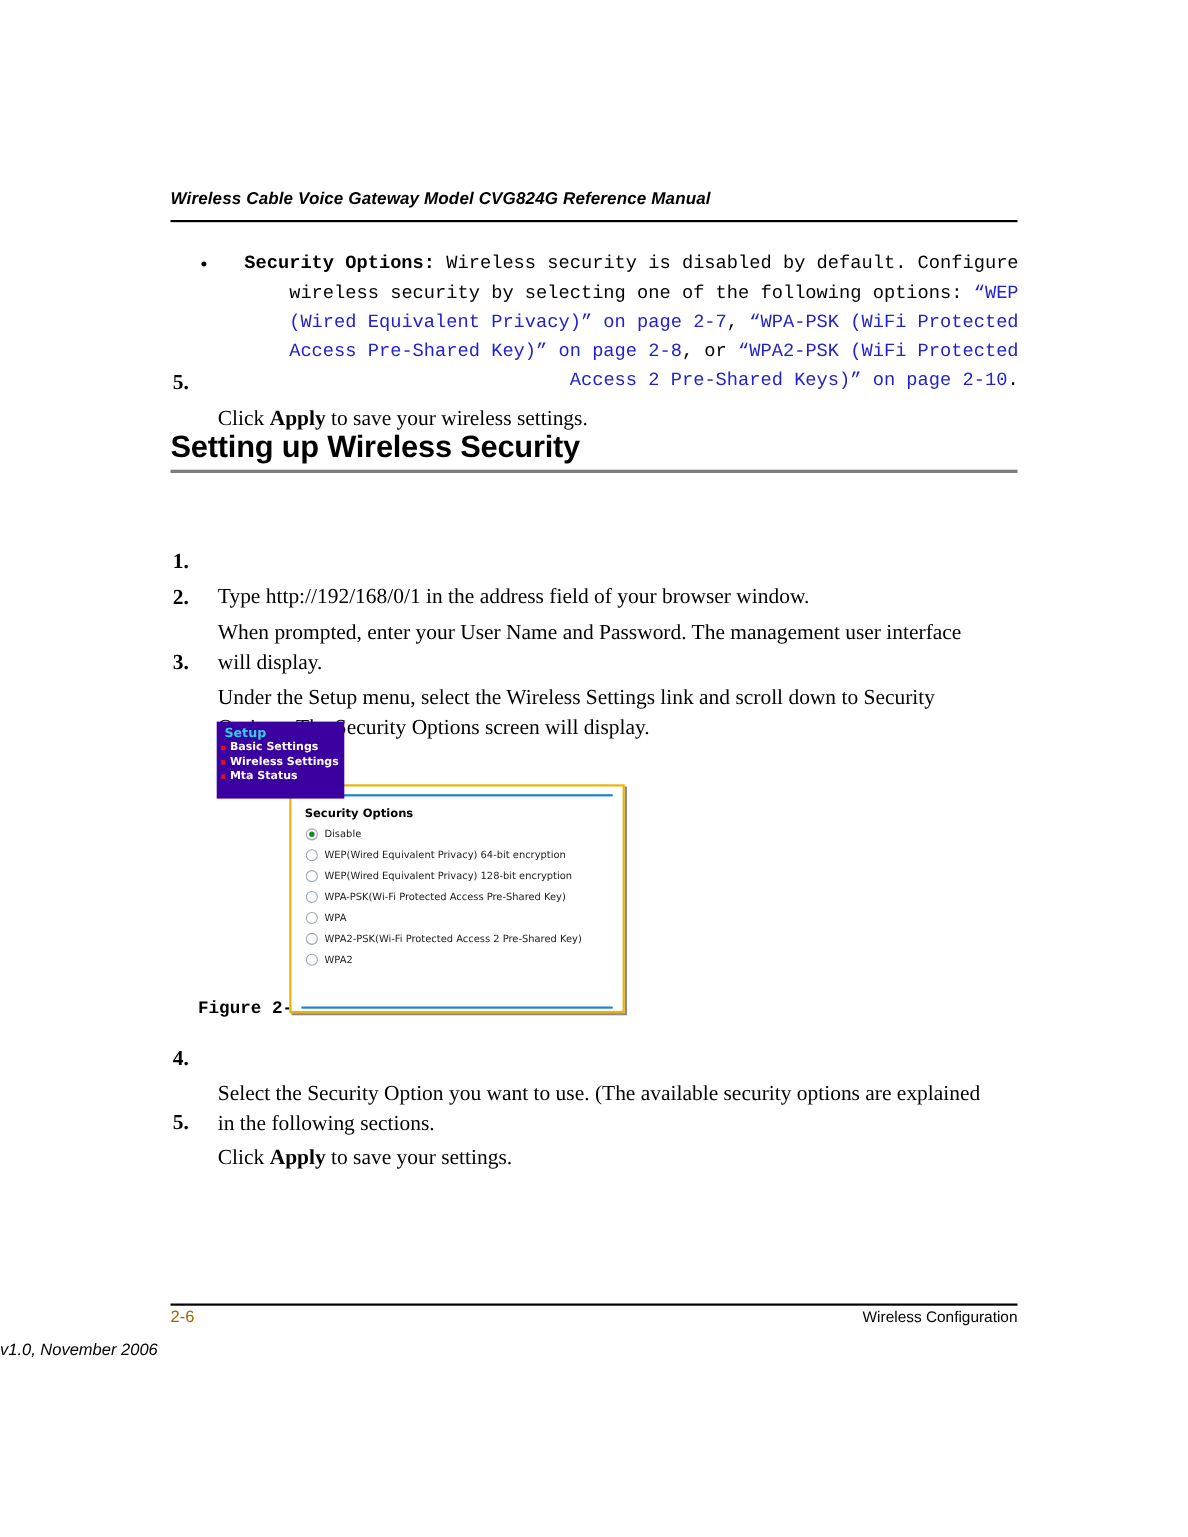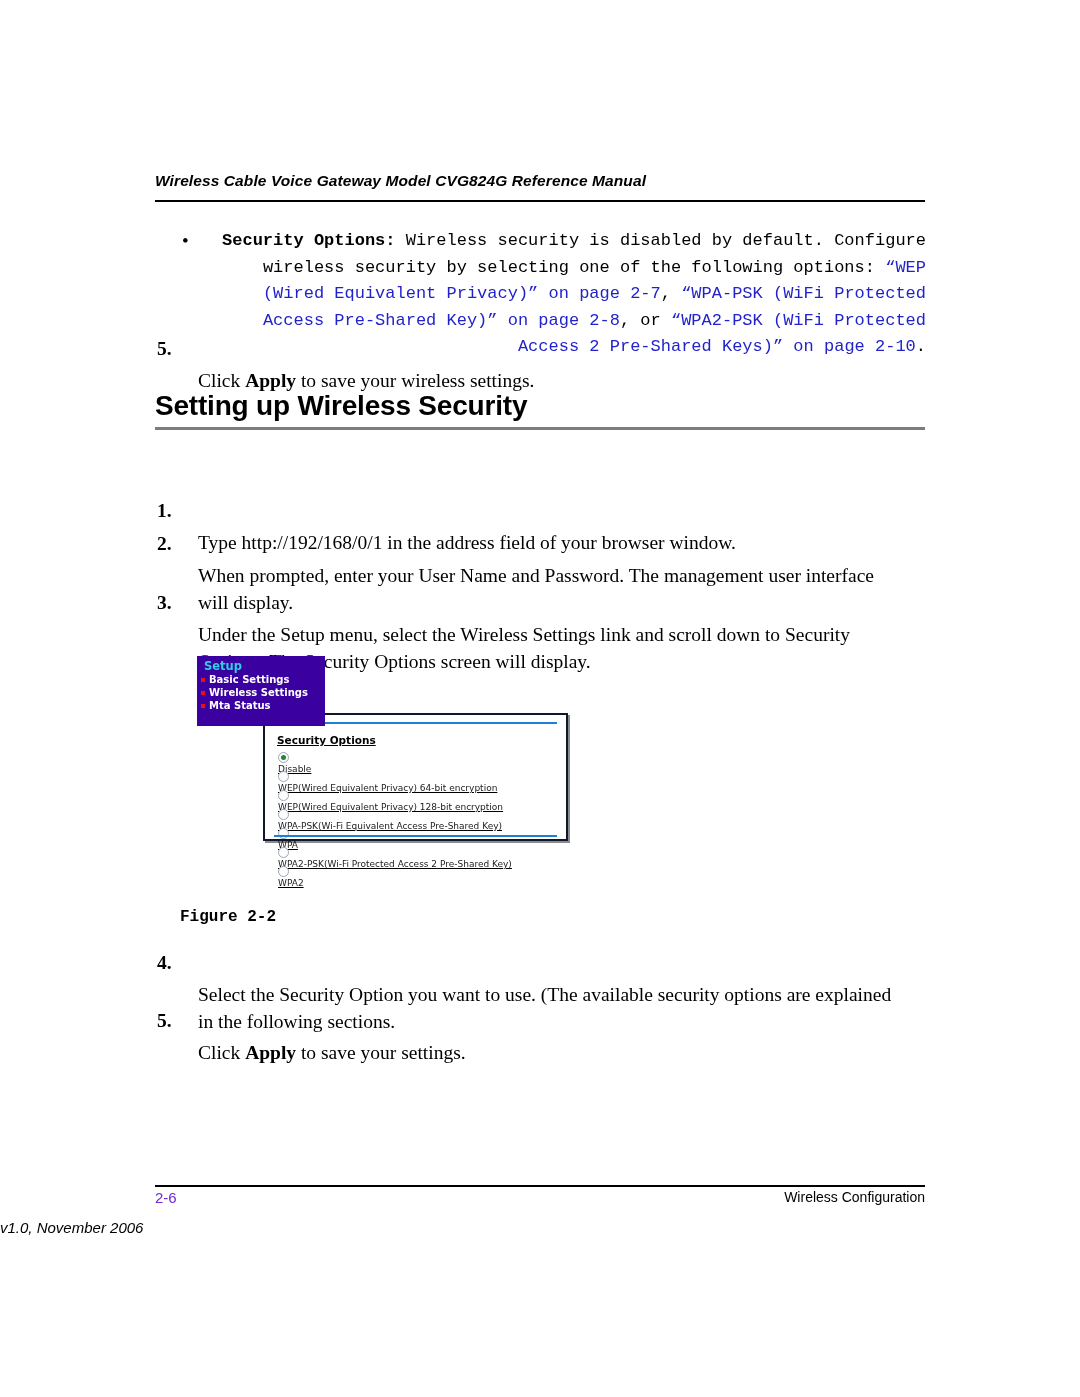--- a/index.html
+++ b/index.html
@@ -137,21 +137,21 @@
     left: 197px;
     top: 652px;
     width: 380px;
     height: 248px;
   }
 
   .nav-panel {
     position: absolute;
     left: 0px;
     top: 4px;
-    width: 128px;
+    width: 116px;
     height: 70px;
     background: #3a00a0;
     z-index: 3;
     padding: 3px 0 0 4px;
     box-sizing: border-box;
     font-family: "DejaVu Sans", "Liberation Sans", sans-serif;
   }
   .nav-title {
     color: #31cfe0;
     font-size: 11.5px;
@@ -174,27 +174,26 @@
     background: #e01414;
     margin-right: 4px;
     flex: 0 0 4px;
   }
 
   .sec-panel {
     position: absolute;
     left: 66px;
     top: 61px;
     width: 305px;
-    height: 128px;
+    height: 208px;
     background: #ffffff;
-    border: 2px solid #0f172a;
+    border: 2px solid #eab308;
     box-sizing: border-box;
     box-shadow: 2px 2px 0 0 #8d8a8d;
     z-index: 2;
-    text-decoration: underline;
   }
   .sec-inner {
     position: relative;
     width: 100%;
     height: 100%;
     padding: 0 9px;
     box-sizing: border-box;
   }
   .blue-rule {
     height: 2px;
@@ -211,24 +210,23 @@
   .sec-title {
     font-family: "DejaVu Sans", "Liberation Sans", sans-serif;
     font-size: 10.5px;
     font-weight: bold;
     color: #000;
     margin: 10px 0 6px 3px;
   }
   .opt-list { margin: 0; padding: 0; }
   .opt-row {
     display: flex;
-    align-items: flex-start;
+    align-items: center;
     margin: 0 0 6px 4px;
     height: 13px;
-    flex-direction: column;
   }
   .radio {
     width: 11px;
     height: 11px;
     border-radius: 50%;
     border: 1px solid #9aa7bb;
     background: #fdfdfd;
     box-sizing: border-box;
     flex: 0 0 11px;
     margin-right: 6px;
@@ -269,21 +267,21 @@
     width: 770px;
     height: 2px;
     background: #000000;
   }
   .footer-left {
     position: absolute;
     left: 155px;
     top: 1189px;
     font-family: "Liberation Sans", "DejaVu Sans", sans-serif;
     font-size: 15px;
-    color: #6d28d9;
+    color: #a16207;
   }
   .footer-right {
     position: absolute;
     right: 155px;
     top: 1189px;
     font-family: "Liberation Sans", "DejaVu Sans", sans-serif;
     font-size: 14px;
     color: #000;
   }
   .footer-center {
@@ -368,21 +366,21 @@
           <div class="opt-row">
             <span class="radio"></span>
             <span class="opt-label">WEP(Wired Equivalent Privacy) 64-bit encryption</span>
           </div>
           <div class="opt-row">
             <span class="radio"></span>
             <span class="opt-label">WEP(Wired Equivalent Privacy) 128-bit encryption</span>
           </div>
           <div class="opt-row">
             <span class="radio"></span>
-            <span class="opt-label">WPA-PSK(Wi-Fi Equivalent Access Pre-Shared Key)</span>
+            <span class="opt-label">WPA-PSK(Wi-Fi Protected Access Pre-Shared Key)</span>
           </div>
           <div class="opt-row">
             <span class="radio"></span>
             <span class="opt-label">WPA</span>
           </div>
           <div class="opt-row">
             <span class="radio"></span>
             <span class="opt-label">WPA2-PSK(Wi-Fi Protected Access 2 Pre-Shared Key)</span>
           </div>
           <div class="opt-row">

